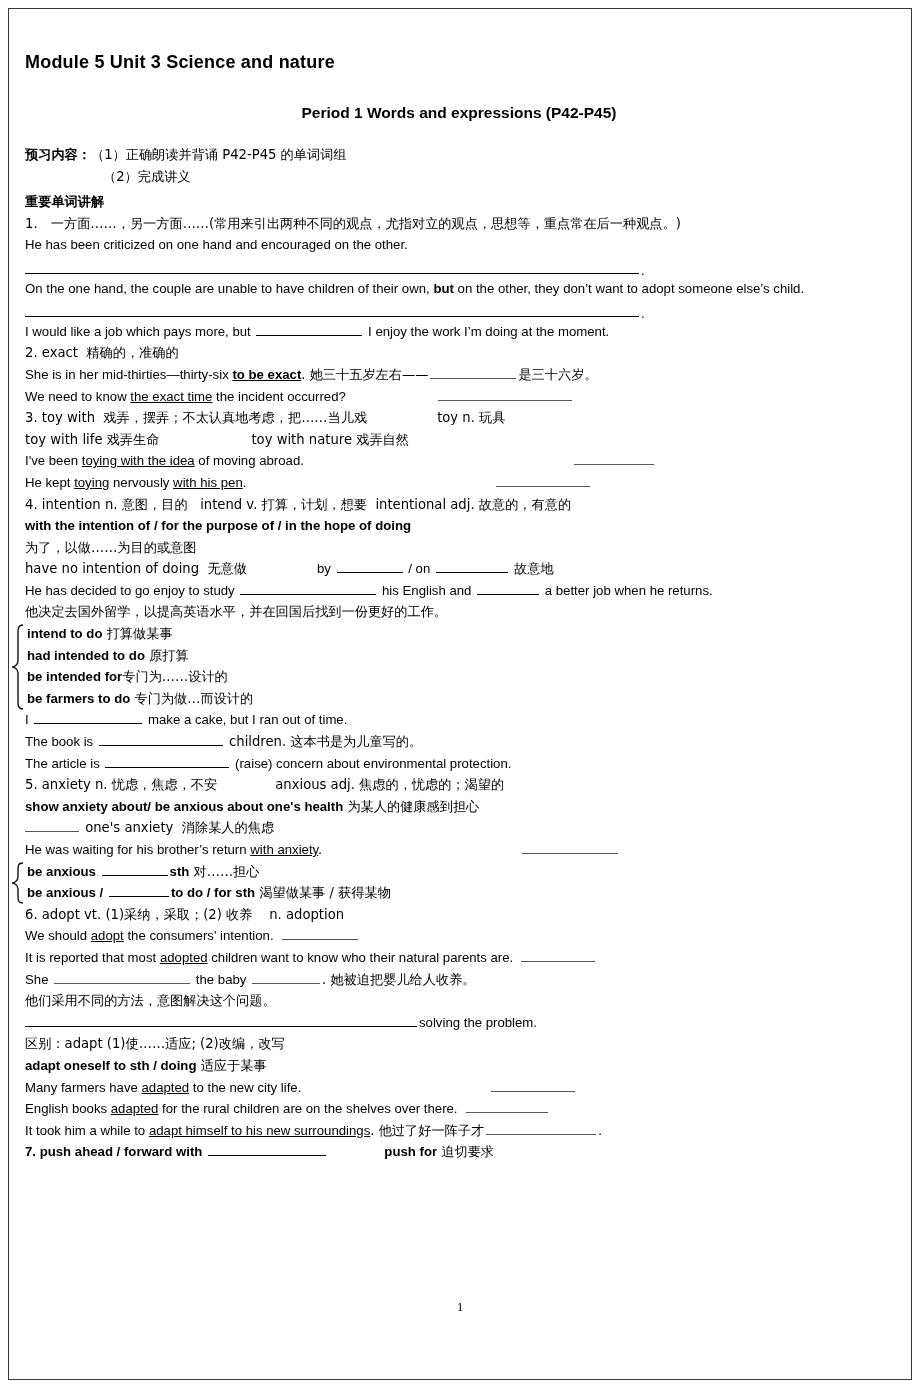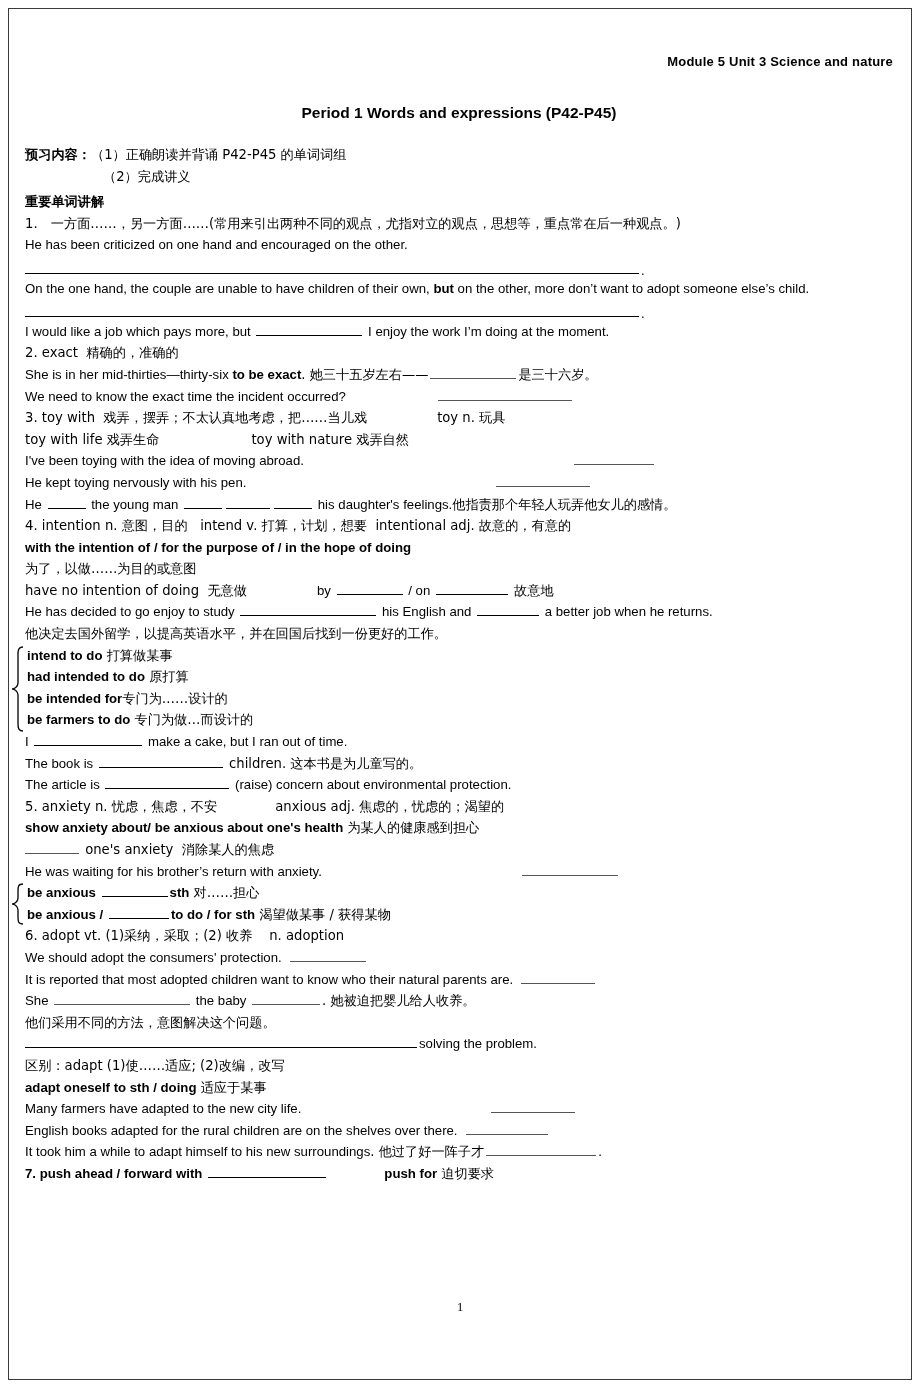--- a/index.html
+++ b/index.html
@@ -29,43 +29,43 @@
     box-sizing: border-box;
     pointer-events: none;
   }
   .content {
     position: absolute;
     left: 25px;
     top: 48px;
     width: 868px;
   }
   h1.title-main {
-    font-size: 13px;
+    font-size: 18px;
     font-weight: bold;
-    text-align: right;
+    text-align: left;
     margin: 0 0 0 0;
     letter-spacing: 0.2px;
     line-height: 28px;
   }
   h2.title-sub {
     font-size: 15.5px;
     font-weight: bold;
     text-align: center;
     margin: 24px 0 0 0;
     line-height: 26px;
   }
   .ln {
     font-size: 13.2px;
     line-height: 21.6px;
     white-space: pre-wrap;
     margin: 0;
     word-wrap: break-word;
   }
   .b { font-weight: bold; }
-  .u { }
+  .u { text-decoration: underline; }
   .cn { font-family: "DejaVu Sans", "Liberation Sans", sans-serif; }
   .indent-1 { padding-left: 78px; }
   .blank {
     display: inline-block;
     border-bottom: 1px solid #000;
     vertical-align: baseline;
     height: 13px;
     margin: 0 2px;
   }
   .blank-dot {
@@ -131,36 +131,35 @@
     <p class="ln indent-1"><span class="cn">（2）完成讲义</span></p>
 
     <p class="ln b cn" style="margin-top:4px">重要单词讲解</p>
 
     <p class="ln cn">1.　一方面……，另一方面……(常用来引出两种不同的观点，尤指对立的观点，思想等，重点常在后一种观点。)</p>
     <p class="ln">He has been criticized on one hand and encouraged on the other.</p>
     <div class="rule-row">
         <span class="rule" style="width:614px"></span>
         <span class="dot" style="left:616px">.</span>
       </div>
-    <p class="ln"><span>On the one hand, the couple are unable to have children of their own, </span><span class="b">but</span><span> on the other, more don’t want to adopt someone else’s child.</span></p>
+    <p class="ln"><span>On the one hand, the couple are unable to have children of their own, </span><span class="b">but</span><span> on the other, they don’t want to adopt someone else’s child.</span></p>
     <div class="rule-row">
         <span class="rule" style="width:614px"></span>
         <span class="dot" style="left:616px">.</span>
       </div>
     <p class="ln"><span>I would like a job which pays more, but </span><span class="blank" style="width:106px"></span><span> I enjoy the work I’m doing at the moment.</span></p>
 
     <p class="ln cn">2. exact  精确的，准确的</p>
     <p class="ln"><span>She is in her mid-thirties—thirty-six </span><span class="b u">to be exact</span><span class="cn">. 她三十五岁左右——</span><span class="blank-dot" style="width:86px"></span><span class="cn">是三十六岁。</span></p>
     <p class="ln"><span>We need to know </span><span class="u">the exact time</span><span> the incident occurred?</span><span class="blank-dot" style="width:134px;margin-left:92px"></span></p>
 
     <p class="ln"><span class="cn">3. toy with  戏弄，摆弄；不太认真地考虑，把……当儿戏</span><span style="display:inline-block;width:70px"></span><span class="cn">toy n. 玩具</span></p>
     <p class="ln"><span class="cn">toy with life 戏弄生命</span><span style="display:inline-block;width:92px"></span><span class="cn">toy with nature 戏弄自然</span></p>
     <p class="ln"><span>I've been </span><span class="u">toying with the idea</span><span> of moving abroad.</span><span class="blank-dot" style="width:80px;margin-left:270px"></span></p>
     <p class="ln"><span>He kept </span><span class="u">toying</span><span> nervously </span><span class="u">with his pen</span><span>.</span><span class="blank-dot" style="width:94px;margin-left:250px"></span></p>
-    <p class="ln"><span>He </span><span class="blank" style="width:38px"></span><span> the young man </span><span class="blank" style="width:38px"></span><span class="blank" style="width:44px"></span><span class="blank" style="width:38px"></span><span> his daughter's feelings.</span><span class="cn">他指责那个年轻人玩弄他女儿的感情。</span></p>
 
     <p class="ln cn">4. intention n. 意图，目的   intend v. 打算，计划，想要  intentional adj. 故意的，有意的</p>
     <p class="ln b">with the intention of / for the purpose of / in the hope of doing</p>
     <p class="ln cn">为了，以做……为目的或意图</p>
     <p class="ln"><span class="cn">have no intention of doing  无意做</span><span style="display:inline-block;width:70px"></span><span>by </span><span class="blank" style="width:66px"></span><span> / on </span><span class="blank" style="width:72px"></span><span class="cn"> 故意地</span></p>
     <p class="ln"><span>He has decided to go enjoy to study </span><span class="blank" style="width:136px"></span><span> his English and </span><span class="blank" style="width:62px"></span><span> a better job when he returns.</span></p>
     <p class="ln cn">他决定去国外留学，以提高英语水平，并在回国后找到一份更好的工作。</p>
 
     <div class="brace-group" style="margin-left:-12px">
       <div class="brace">
@@ -187,21 +186,21 @@
       <div class="brace">
         <svg width="14" height="44" viewBox="0 0 14 44" aria-hidden="true">
           <path d="M12 2 C7 2 7 5 7 9 L7 16 C7 20 3 22 1 22 C3 22 7 24 7 28 L7 35 C7 39 7 42 12 42" fill="none" stroke="#111" stroke-width="1.4"></path>
         </svg>
       </div>
       <p class="ln"><span class="b">be anxious </span><span class="blank" style="width:66px"></span><span class="b">sth</span><span class="cn"> 对……担心</span></p>
       <p class="ln"><span class="b">be anxious / </span><span class="blank" style="width:60px"></span><span class="b">to do / for sth</span><span class="cn"> 渴望做某事 / 获得某物</span></p>
     </div>
 
     <p class="ln cn">6. adopt vt. (1)采纳，采取；(2) 收养    n. adoption</p>
-    <p class="ln"><span>We should </span><span class="u">adopt</span><span> the consumers' protection.</span><span class="blank-dot" style="width:76px;margin-left:8px"></span></p>
+    <p class="ln"><span>We should </span><span class="u">adopt</span><span> the consumers' intention.</span><span class="blank-dot" style="width:76px;margin-left:8px"></span></p>
     <p class="ln"><span>It is reported that most </span><span class="u">adopted</span><span> children want to know who their natural parents are.</span><span class="blank-dot" style="width:74px;margin-left:8px"></span></p>
     <p class="ln"><span>She </span><span class="blank-dot" style="width:136px"></span><span> the baby </span><span class="blank-dot" style="width:68px"></span><span class="cn">. 她被迫把婴儿给人收养。</span></p>
     <p class="ln cn">他们采用不同的方法，意图解决这个问题。</p>
     <p class="ln"><span class="blank" style="width:392px;margin-left:0"></span><span>solving the problem.</span></p>
     <p class="ln cn">区别：adapt (1)使……适应; (2)改编，改写</p>
     <p class="ln"><span class="b">adapt oneself to sth / doing</span><span class="cn"> 适应于某事</span></p>
     <p class="ln"><span>Many farmers have </span><span class="u">adapted</span><span> to the new city life.</span><span class="blank-dot" style="width:84px;margin-left:190px"></span></p>
     <p class="ln"><span>English books </span><span class="u">adapted</span><span> for the rural children are on the shelves over there.</span><span class="blank-dot" style="width:82px;margin-left:8px"></span></p>
     <p class="ln"><span>It took him a while to </span><span class="u">adapt himself to his new surroundings</span><span class="cn">. 他过了好一阵子才</span><span class="blank-dot" style="width:110px"></span><span>.</span></p>
 

